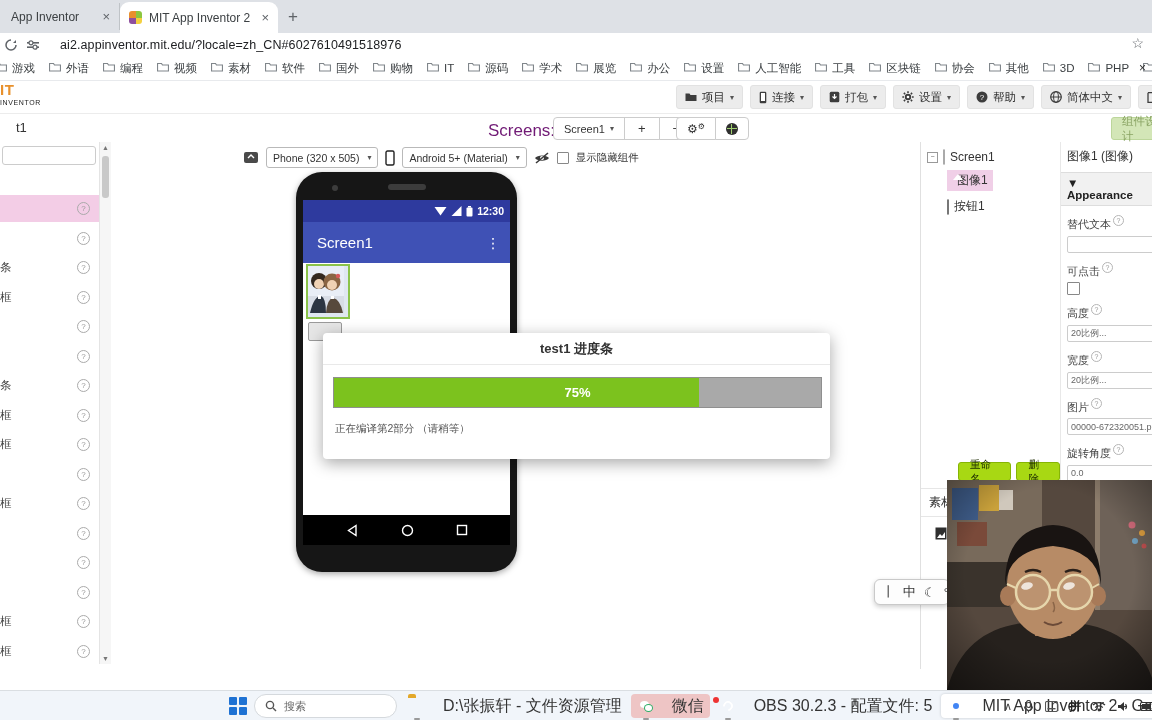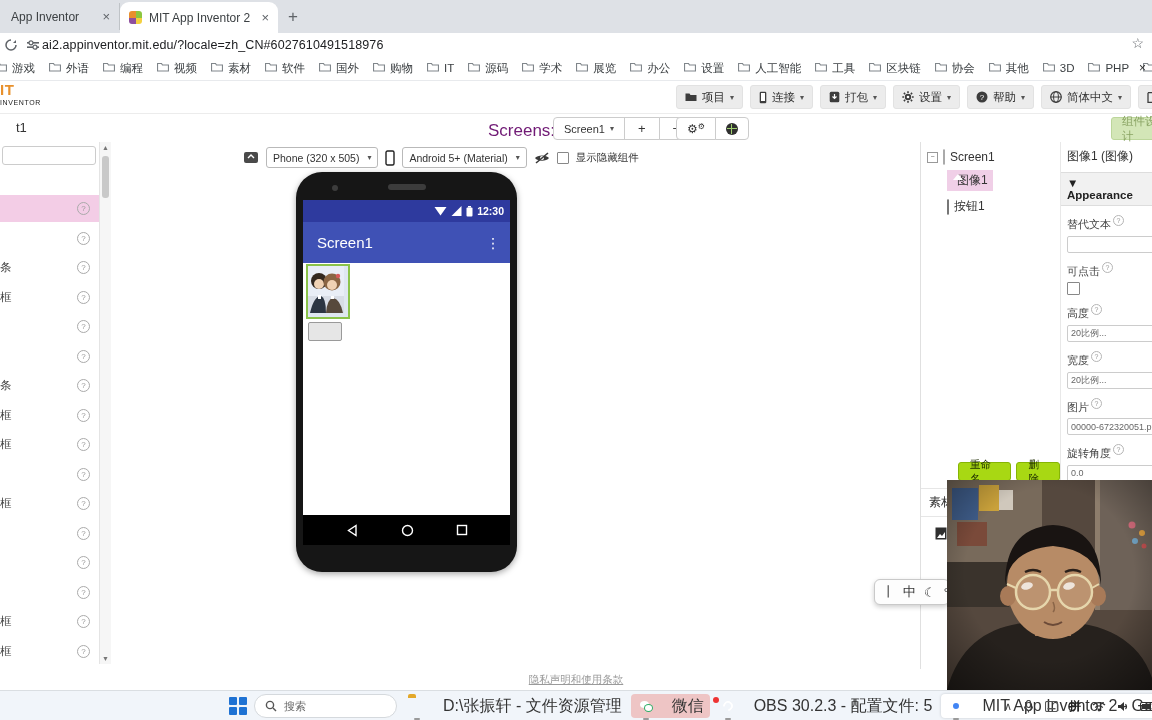--- a/index.html
+++ b/index.html
@@ -10,21 +10,21 @@
   .tab{display:flex;align-items:center;gap:7px;font-size:12px;color:#3c4043;height:27px;padding:0 9px;box-sizing:border-box}
   .tab.inactive{width:118px;margin-left:2px;border-right:1px solid #bfc3c7;margin-bottom:3px}
   .tab.active{width:158px;height:31px;background:#fff;border-radius:9px 9px 0 0;margin-bottom:0}
   .tab-title{white-space:nowrap;overflow:hidden;flex:1}
   .tab-close{color:#5f6368;font-size:13px}
   .favicon{width:13px;height:13px;border-radius:3px;display:grid;grid-template-columns:1fr 1fr;grid-template-rows:1fr 1fr;overflow:hidden;flex:0 0 13px}
   .favicon i{display:block}
   .newtab{font-size:17px;color:#5f6368;margin:0 0 6px 10px}
   .urlbar{position:absolute;left:0;top:33px;width:1152px;height:23px;background:#fff;display:flex;align-items:center;font-size:12.5px;color:#202124}
   .urlbar svg{flex:0 0 auto}
-  .url-text{margin-left:2px;letter-spacing:.1px}
+  .url-text{margin-left:20px;letter-spacing:.1px}
   .star{position:absolute;right:8px;top:2px;font-size:14px;color:#5f6368}
   .bmbar{position:absolute;left:0;top:56px;width:1152px;height:24px;background:#fff;border-bottom:1px solid #e8eaed;display:flex;align-items:center;font-size:11.5px;color:#3c4043;overflow:hidden;padding-left:0}
   .bm{display:flex;align-items:center;gap:5px;margin:0 7px;white-space:nowrap}
   .bm:first-child{margin-left:-5px}
   .bm-close{position:absolute;right:6px;color:#333;font-size:12px}
   
   .appheader{position:absolute;left:0;top:81px;width:1152px;height:32px;background:#fff;border-bottom:1px solid #ececec}
   .logo{position:absolute;left:0;top:1px;line-height:1}
   .logo-top{font-size:15px;font-weight:bold;color:#e8912d;letter-spacing:.5px}
   .logo-bottom{font-size:7px;color:#1a1a1a;letter-spacing:.6px;margin-top:2px}
@@ -570,20 +570,28 @@
           <svg width="13" height="13" viewBox="0 0 13 13">
               <circle cx="6.5" cy="6.5" r="5" fill="none" stroke="#fff" stroke-width="1.4"></circle>
             </svg>
           <svg width="12" height="12" viewBox="0 0 12 12">
               <rect x="1.5" y="1.5" width="9" height="9" fill="none" stroke="#fff" stroke-width="1.4"></rect>
             </svg>
         </div>
       </div>
     </div>
 
+    <div class="dialog">
+      <div class="dlg-title">test1 进度条</div>
+      <div class="pbar">
+        <div class="pfill" id="pfill" style="width: 75%;"></div>
+        <div class="plabel">75%</div>
+      </div>
+      <div class="dlg-status">正在编译第2部分 （请稍等）</div>
+    </div>
 
     <div class="treepanel">
       <div id="tree-list">
           <div class="tnode" style="top: 8px; left: 6px;">
             <span class="collapse">−</span>
             <span><span class="screen-ic"></span></span>
             <span>Screen1</span>
           </div>
           <div class="tnode" style="top: 28px; left: 26px;">
             <span class="sel-bg">
@@ -623,21 +631,20 @@
           <div class="pfield"><div class="lab">图片<span class="sup">?</span></div><input type="text" value="00000-672320051.png..." style=""></div>
           <div class="pfield"><div class="lab">旋转角度<span class="sup">?</span></div><input type="text" value="0.0" style=""></div>
           <div class="pfield">
             <div class="lab">放大/缩小图片来适<span class="sup">?</span></div>
             <div class="pcbx"></div>
           </div>
         </div>
     </div>
   </div>
 
-  <div class="privacy">隐私声明和使用条款</div>
 
   <div class="imebar" id="ime-bar">
       <span>丨</span>
       <span>中</span>
       <span>☾</span>
       <span>°,</span>
     </div>
 
   <div class="webcam">
     <svg width="205" height="210" viewBox="0 0 205 210">

